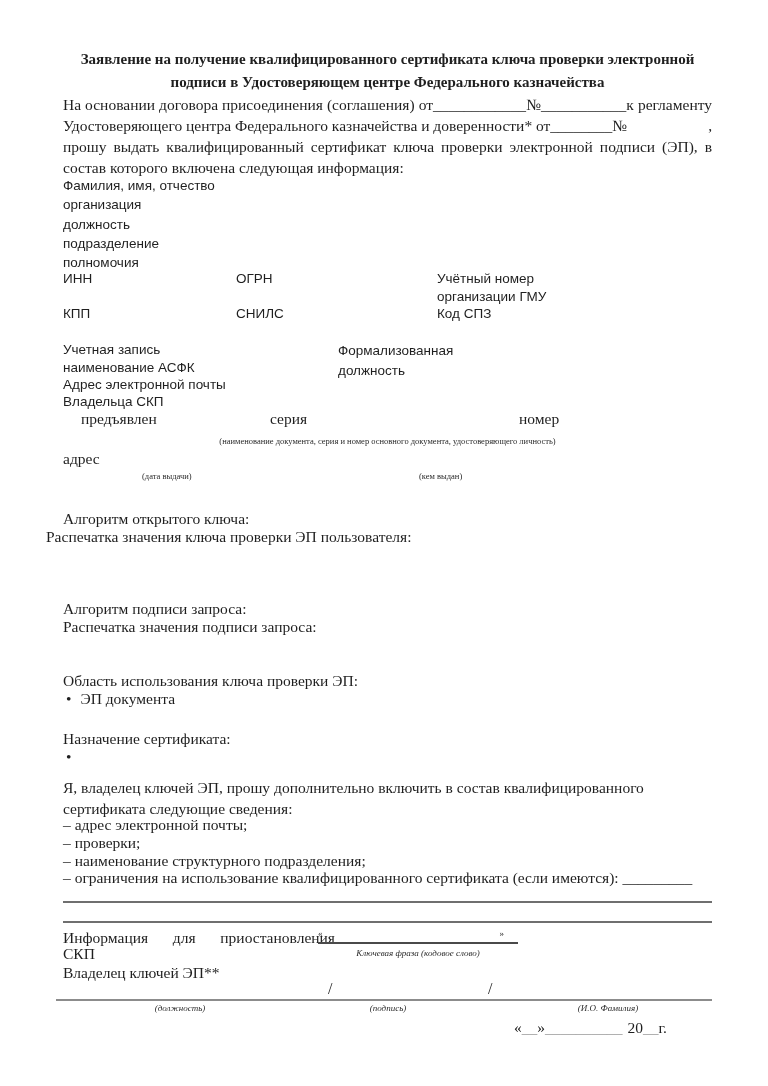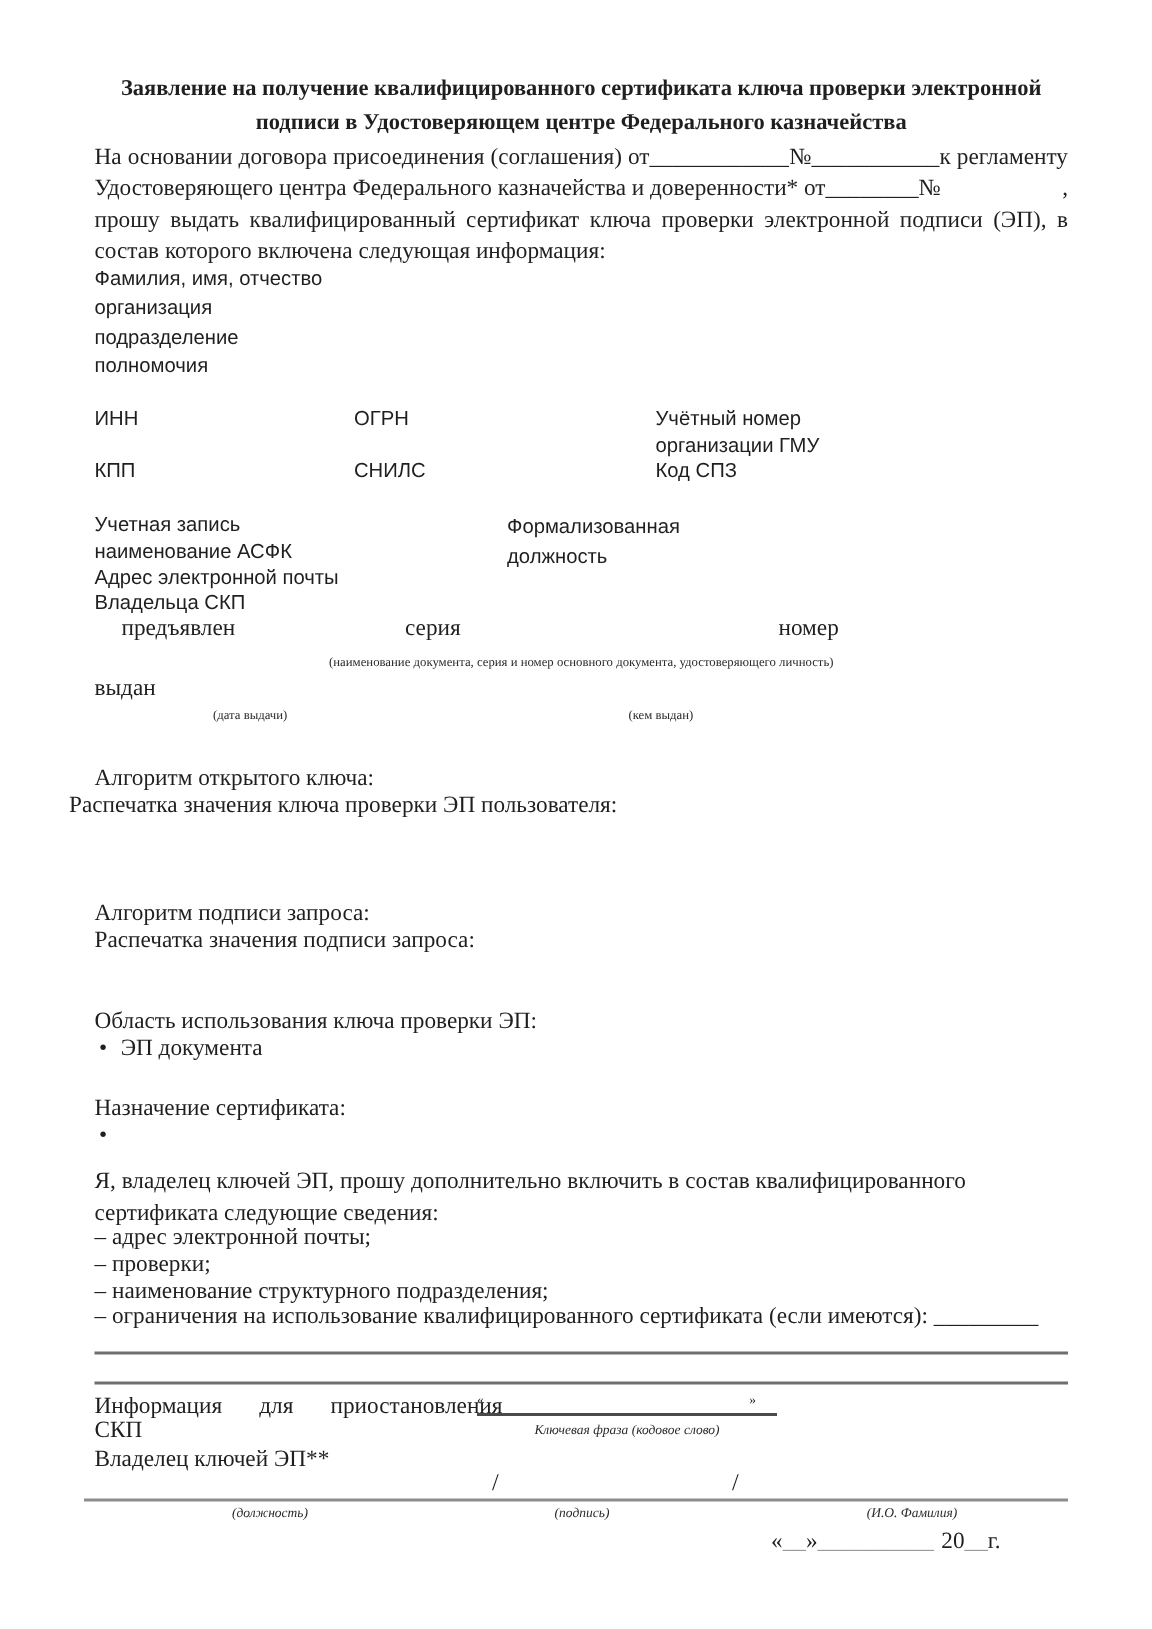--- a/index.html
+++ b/index.html
@@ -51,20 +51,21 @@
         <span><span>Удостоверяющего центра Федерального казначейства и доверенности* от</span><span class="blank">________</span><span>№</span></span>
         <span>,</span>
       </div>
     <div class="jl">прошу выдать квалифицированный сертификат ключа проверки электронной подписи (ЭП), в</div>
     <div>состав которого включена следующая информация:</div>
   </div>
 
   <div class="abs label-rows sans">
     <div>Фамилия, имя, отчество</div>
     <div>организация</div>
+    <div>должность</div>
     <div>подразделение</div>
     <div>полномочия</div>
   </div>
 
   <div class="abs gridrow sans" style="top:270px;">
     <span class="cell">ИНН</span>
     <span class="cell c2">ОГРН</span>
     <span class="cell c3">Учётный номер организации ГМУ</span>
   </div>
   <div class="abs gridrow sans" style="top:305px;">
@@ -77,21 +78,21 @@
     <span class="cell wrap150">Учетная запись наименование АСФК</span>
     <span class="cell asfk-c2">Формализованная должность</span>
   </div>
 
   <div class="abs sans" style="top:376px;left:63px;width:180px;font-size:13.5px;line-height:17px;">Адрес электронной почты Владельца СКП</div>
 
   <div class="abs doc-label" style="top:410px;left:81px;">предъявлен</div>
   <div class="abs doc-label" style="top:410px;left:270px;">серия</div>
   <div class="abs doc-label" style="top:410px;left:519px;">номер</div>
   <div class="abs note" style="top:436px;left:63px;width:649px;text-align:center;">(наименование документа, серия и номер основного документа, удостоверяющего личность)</div>
-  <div class="abs doc-label" style="top:450px;left:63px;">выдан</div>
+  <div class="abs doc-label" style="top:450px;left:63px;">адрес</div>
   <div class="abs note" style="top:471px;left:142px;">(дата выдачи)</div>
   <div class="abs note" style="top:471px;left:419px;">(кем выдан)</div>
 
   <div class="abs doc-label" style="top:510px;left:63px;">Алгоритм открытого ключа:</div>
   <div class="abs doc-label" style="top:528px;left:46px;">Распечатка значения ключа проверки ЭП пользователя:</div>
   <div class="abs doc-label" style="top:600px;left:63px;">Алгоритм подписи запроса:</div>
   <div class="abs doc-label" style="top:618px;left:63px;">Распечатка значения подписи запроса:</div>
 
   <div class="abs doc-label" style="top:672px;left:63px;">Область использования ключа проверки ЭП:</div>
   <div class="abs doc-label bullet-item" style="top:690px;left:66px;"><span>•</span><span class="txt">ЭП документа</span></div>

